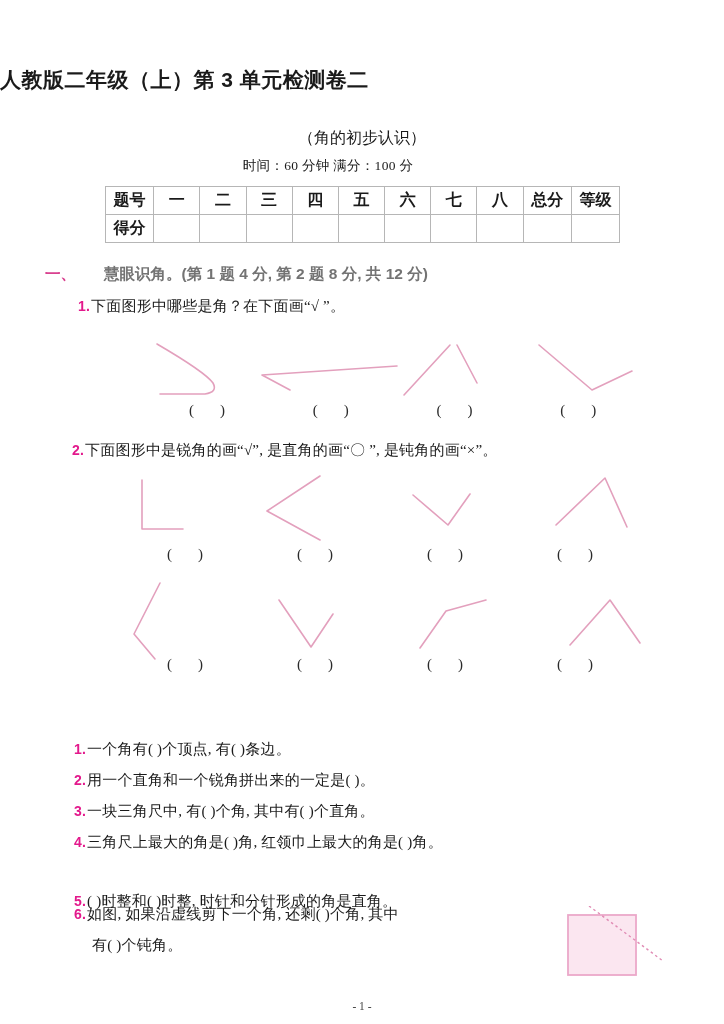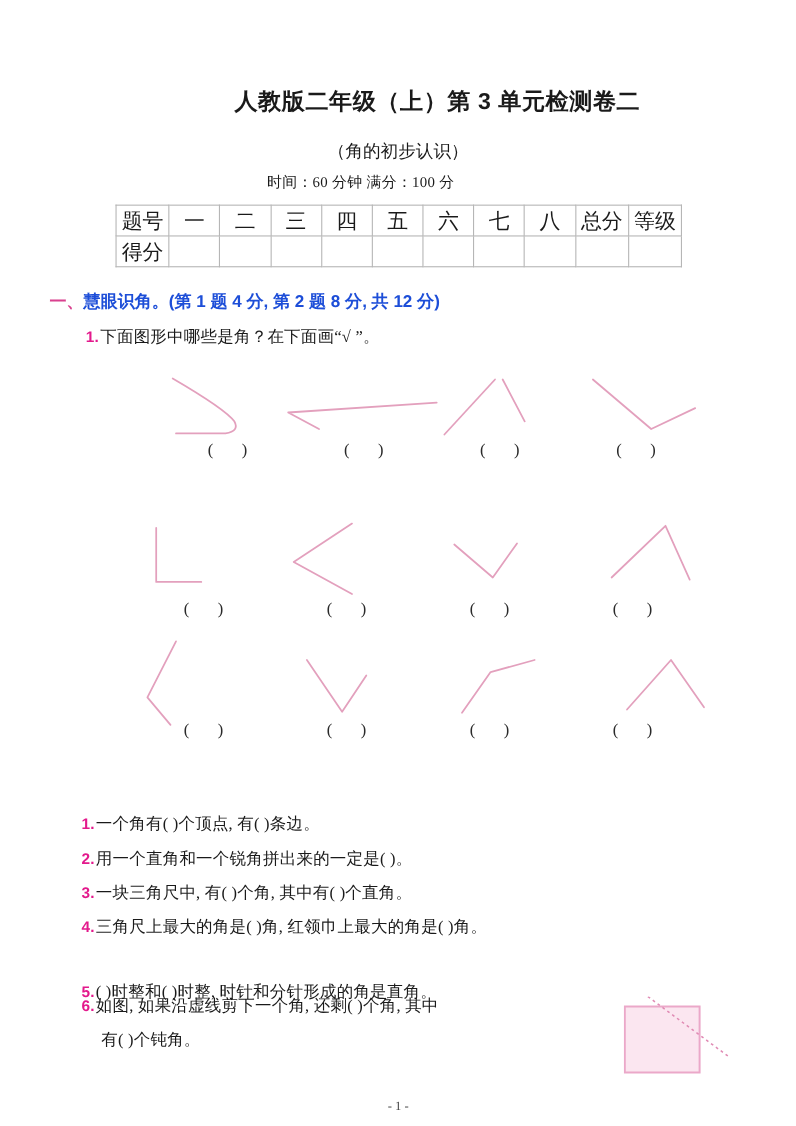--- a/index.html
+++ b/index.html
@@ -18,28 +18,28 @@
 
   .page {
     position: absolute;
     left: 0; top: 0;
     width: 724px;
     height: 1024px;
   }
 
   
   .title-main {
-    text-align: right;
+    text-align: left;
     font-family: "Liberation Sans", "DejaVu Sans", sans-serif;
     font-weight: bold;
     font-size: 21px;
     letter-spacing: 0.5px;
     margin: 0;
     position: absolute;
-    top: 78px;
+    top: 66px;
     left: 0;
     width: 582px;
   }
   .title-sub {
     text-align: center;
     font-size: 16px;
     position: absolute;
     top: 128px;
     left: 0;
     width: 724px;
@@ -64,23 +64,23 @@
   table.score-table {
     border-collapse: collapse;
     width: 515px;
     table-layout: fixed;
   }
   table.score-table td {
     border: 1px solid #b6b6b6;
     height: 27px;
     text-align: center;
     vertical-align: middle;
-    font-size: 19px;
-    font-family: "Liberation Sans", "DejaVu Sans", sans-serif;
-    font-weight: normal;
+    font-size: 16px;
+    font-family: "Liberation Sans", "DejaVu Sans", sans-serif;
+    font-weight: bold;
     padding: 0;
   }
   table.score-table {
     border: 1.6px solid #3a3a3a;
   }
   table.score-table td.head-label { width: 47px; }
   table.score-table td.col-num { width: 45px; }
   table.score-table td.col-total { width: 47px; }
   table.score-table td.col-grade { width: 47px; }
 
@@ -88,21 +88,21 @@
   .sec-heading {
     position: absolute;
     font-size: 15.5px;
     font-weight: bold;
     font-family: "Liberation Sans", "DejaVu Sans", sans-serif;
     white-space: nowrap;
   }
   .sec-heading .cn-num {
     color: #d9418f;
   }
-  .sec-heading .sec-body { color: #1d4ed8; }
+  .sec-heading .sec-body { color: #737373; margin-left: 28px; }
 
   
   .q-line {
     position: absolute;
     font-size: 15px;
     white-space: nowrap;
     letter-spacing: 0.2px;
   }
   .q-num {
     color: #e3198c;
@@ -204,20 +204,23 @@
     <span class="q-num">1.</span><span>下面图形中哪些是角？在下面画“√ ”。</span>
   </div>
 
   <div class="paren-row" style="top:402px; left:145px; width:495px;">
     <div class="paren-cell" style="width:124px;"><span>(</span><span class="blank"></span><span>)</span></div>
     <div class="paren-cell" style="width:124px;"><span>(</span><span class="blank"></span><span>)</span></div>
     <div class="paren-cell" style="width:124px;"><span>(</span><span class="blank"></span><span>)</span></div>
     <div class="paren-cell" style="width:124px;"><span>(</span><span class="blank"></span><span>)</span></div>
   </div>
 
+  <div class="q-line" style="top:441px; left:72px;">
+    <span class="q-num">2.</span><span>下面图形中是锐角的画“√”, 是直角的画“〇 ”, 是钝角的画“×”。</span>
+  </div>
 
   <div class="paren-row" style="top:546px; left:120px; width:520px;">
     <div class="paren-cell" style="width:130px;"><span>(</span><span class="blank"></span><span>)</span></div>
     <div class="paren-cell" style="width:130px;"><span>(</span><span class="blank"></span><span>)</span></div>
     <div class="paren-cell" style="width:130px;"><span>(</span><span class="blank"></span><span>)</span></div>
     <div class="paren-cell" style="width:130px;"><span>(</span><span class="blank"></span><span>)</span></div>
   </div>
 
   <div class="paren-row" style="top:656px; left:120px; width:520px;">
     <div class="paren-cell" style="width:130px;"><span>(</span><span class="blank"></span><span>)</span></div>

